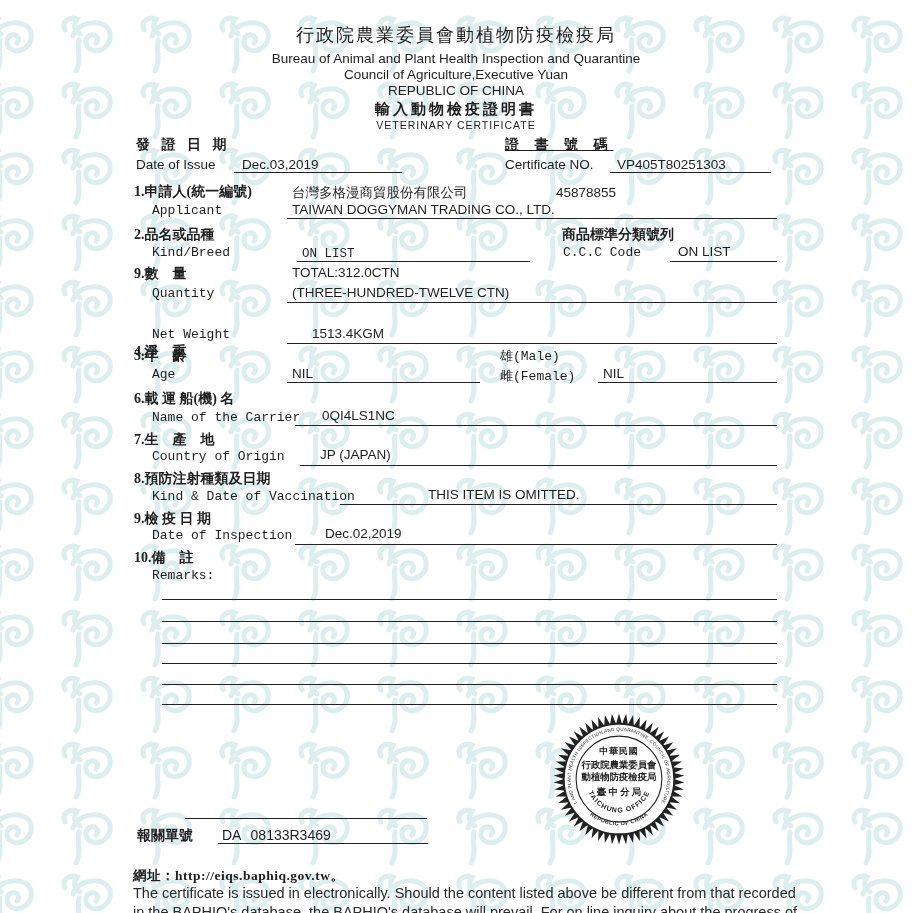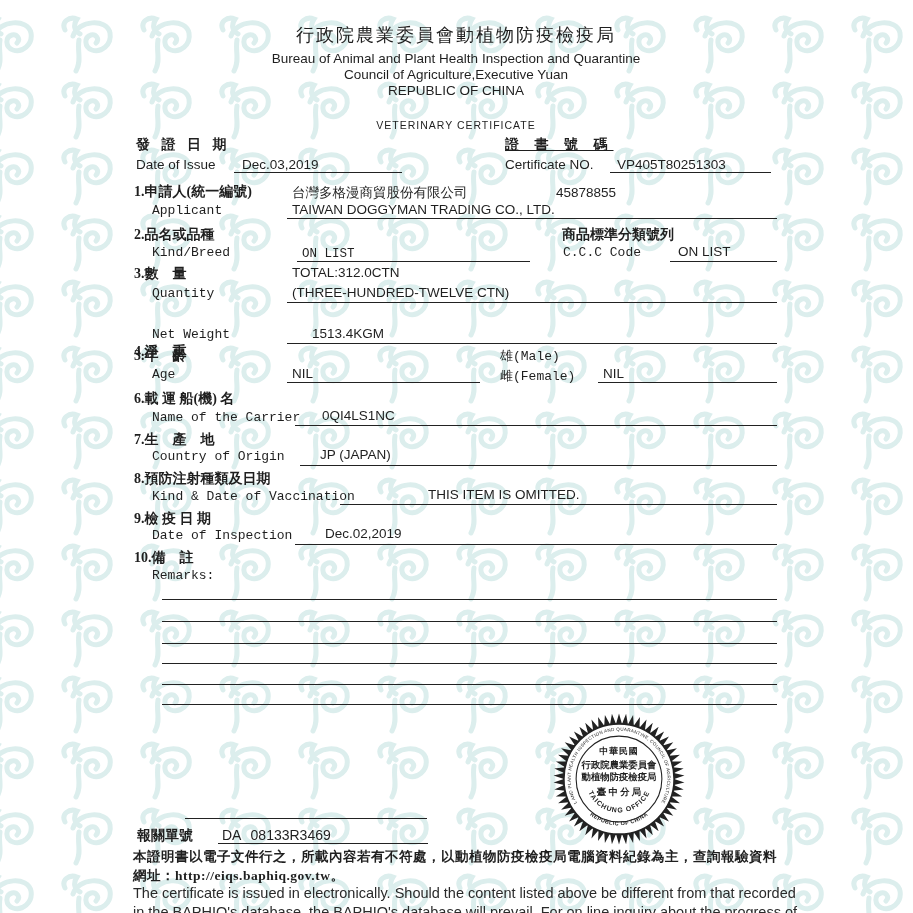--- a/index.html
+++ b/index.html
@@ -1204,20 +1204,21 @@
           </g>
         </svg></div>
     </div>
 
   <div class="content">
 
     <div class="abs center cjk hdr-cjk-title">行政院農業委員會動植物防疫檢疫局</div>
     <div class="abs center sans hdr-en" style="top:67px;">Council of Agriculture,Executive Yuan</div>
     <div class="abs center sans hdr-en" style="top:51px;">Bureau of Animal and Plant Health Inspection and Quarantine</div>
     <div class="abs center sans hdr-en" style="top:83px;">REPUBLIC OF CHINA</div>
+    <div class="abs center cjk doc-cjk">輸入動物檢疫證明書</div>
     <div class="abs center sans doc-en">VETERINARY CERTIFICATE</div>
 
     <div class="abs cjk-label" style="left:136px;top:136px;letter-spacing:4px;">發 證 日 期</div>
     <div class="abs sans" style="left:136px;top:157px;">Date of Issue</div>
     <div class="abs sans" style="left:242px;top:157px;">Dec.03,2019</div>
     <div class="ul" style="left:234px;top:172px;width:168px;"></div>
 
     <div class="abs cjk-label" style="left:505px;top:136px;letter-spacing:6px;text-decoration:underline;">證 書 號 碼</div>
     <div class="abs sans" style="left:505px;top:157px;">Certificate NO.</div>
     <div class="abs sans" style="left:617px;top:157px;">VP405T80251303</div>
@@ -1232,21 +1233,21 @@
 
     <div class="abs cjk-label" style="left:134px;top:226px;">2.品名或品種</div>
     <div class="abs cjk-label" style="left:562px;top:226px;">商品標準分類號列</div>
     <div class="abs tw" style="left:152px;top:245px;">Kind/Breed</div>
     <div class="abs tw" style="left:302px;top:247px;font-size:12.5px;">ON LIST</div>
     <div class="ul" style="left:297px;top:261px;width:233px;"></div>
     <div class="abs tw" style="left:563px;top:245px;">C.C.C Code</div>
     <div class="abs sans" style="left:678px;top:244px;">ON LIST</div>
     <div class="ul" style="left:670px;top:261px;width:107px;"></div>
 
-    <div class="abs cjk-label" style="left:134px;top:265px;">3.數　量</div>
+    <div class="abs cjk-label" style="left:134px;top:265px;">9.數　量</div>
     <div class="abs sans" style="left:292px;top:265px;">TOTAL:312.0CTN</div>
     <div class="abs tw" style="left:152px;top:286px;">Quantity</div>
     <div class="abs sans" style="left:292px;top:285px;">(THREE-HUNDRED-TWELVE CTN)</div>
     <div class="ul" style="left:287px;top:302px;width:490px;"></div>
 
     <div class="abs cjk-label" style="left:134px;top:307px;margin-top:36px;">4.淨　重</div>
     <div class="abs tw" style="left:152px;top:327px;">Net Weight</div>
     <div class="abs sans" style="left:292px;top:326px;margin-left:20px;">1513.4KGM</div>
     <div class="ul" style="left:287px;top:343px;width:490px;"></div>
 
@@ -1287,21 +1288,20 @@
     <div class="ul" style="left:162px;top:643px;width:615px;"></div>
     <div class="ul" style="left:162px;top:663px;width:615px;"></div>
     <div class="ul" style="left:162px;top:684px;width:615px;"></div>
     <div class="ul" style="left:162px;top:704px;width:615px;"></div>
 
     <div class="ul" style="left:185px;top:818px;width:242px;"></div>
     <div class="abs cjk-label" style="left:137px;top:827px;">報關單號</div>
     <div class="abs sans" style="left:222px;top:827px;font-size:14px;word-spacing:6px;">DA 08133R3469</div>
     <div class="ul" style="left:218px;top:843px;width:210px;"></div>
 
-    <div class="abs footer-cjk" style="left:133px;top:848px;">本證明書以電子文件行之，所載內容若有不符處，以動植物防疫檢疫局電腦資料紀錄為主，查詢報驗資料</div>
     <div class="abs footer-cjk" style="left:133px;top:867px;">網址：http://eiqs.baphiq.gov.tw。</div>
     <div class="abs footer-en" style="left:133px;top:885px;">The certificate is issued in electronically. Should the content listed above be different from that recorded</div>
     <div class="abs footer-en" style="left:133px;top:904px;">in the BAPHIQ's database, the BAPHIQ's database will prevail. For on line inquiry about the progress of</div>
   </div>
 
   <div class="seal-wrap">
     <svg id="seal-svg" viewBox="0 0 140 140" width="138" height="138">
       <polygon id="seal-teeth" fill="#222" points="126.00,70.00 136.40,73.60 125.67,76.05 135.62,80.76 124.69,82.04 134.08,87.79 123.07,87.88 131.78,94.61 120.82,93.51 128.75,101.15 117.98,98.87 125.04,107.32 114.58,103.89 120.68,113.05 110.66,108.51 115.73,118.28 106.25,112.68 110.24,122.94 101.43,116.35 104.28,126.98 96.23,119.48 97.92,130.35 90.73,122.02 91.23,133.02 84.98,123.96 84.30,134.95 79.06,125.26 77.19,136.11 73.03,125.92 70.00,136.50 66.97,125.92 62.81,136.11 60.94,125.26 55.70,134.95 55.02,123.96 48.77,133.02 49.27,122.02 42.08,130.35 43.77,119.48 35.72,126.98 38.57,116.35 29.76,122.94 33.75,112.68 24.27,118.28 29.34,108.51 19.32,113.05 25.42,103.89 14.96,107.32 22.02,98.87 11.25,101.15 19.18,93.51 8.22,94.61 16.93,87.88 5.92,87.79 15.31,82.04 4.38,80.76 14.33,76.05 3.60,73.60 14.00,70.00 3.60,66.40 14.33,63.95 4.38,59.24 15.31,57.96 5.92,52.21 16.93,52.12 8.22,45.39 19.18,46.49 11.25,38.85 22.02,41.13 14.96,32.68 25.42,36.11 19.32,26.95 29.34,31.49 24.27,21.72 33.75,27.32 29.76,17.06 38.57,23.65 35.72,13.02 43.77,20.52 42.08,9.65 49.27,17.98 48.77,6.98 55.02,16.04 55.70,5.05 60.94,14.74 62.81,3.89 66.97,14.08 70.00,3.50 73.03,14.08 77.19,3.89 79.06,14.74 84.30,5.05 84.98,16.04 91.23,6.98 90.73,17.98 97.92,9.65 96.23,20.52 104.28,13.02 101.43,23.65 110.24,17.06 106.25,27.32 115.73,21.72 110.66,31.49 120.68,26.95 114.58,36.11 125.04,32.68 117.98,41.13 128.75,38.85 120.82,46.49 131.78,45.39 123.07,52.12 134.08,52.21 124.69,57.96 135.62,59.24 125.67,63.95 136.40,66.40"></polygon>
       <circle cx="70" cy="70" r="56" fill="#ffffff" stroke="#222" stroke-width="1.8"></circle>
       <circle cx="70" cy="70" r="43.5" fill="none" stroke="#222" stroke-width="1.1"></circle>

